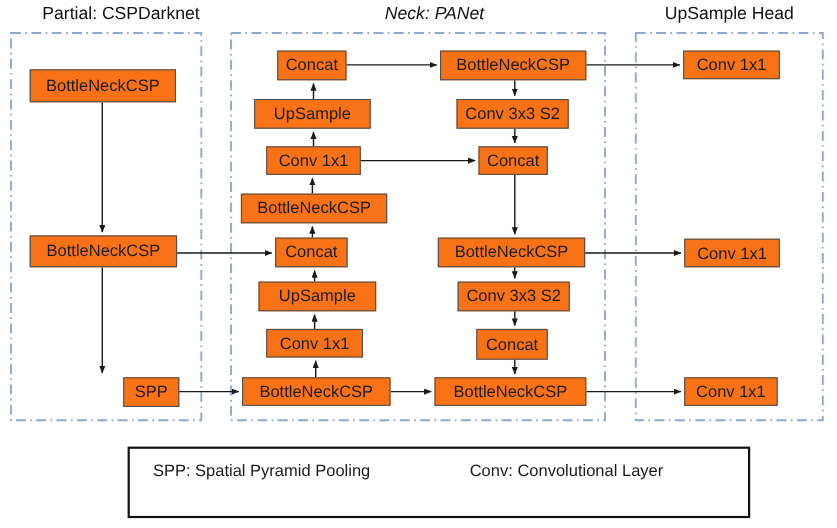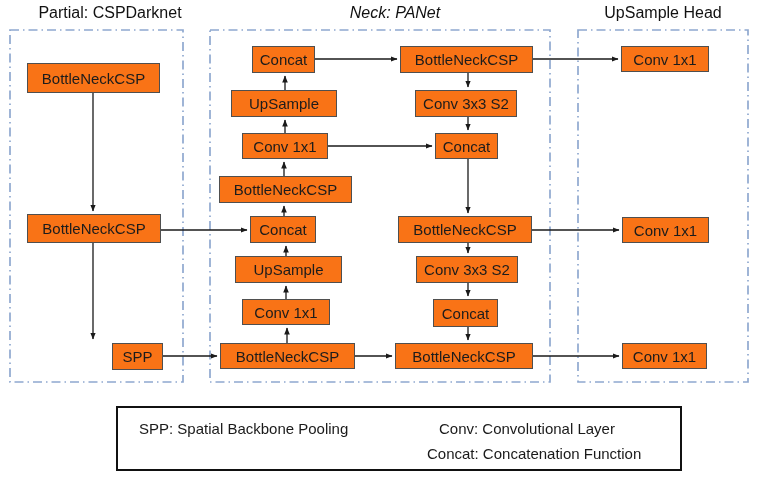--- a/index.html
+++ b/index.html
@@ -95,18 +95,17 @@
   <div class="node" style="left:398px;top:216px;width:134px;height:27px;">BottleNeckCSP</div>
   <div class="node" style="left:416px;top:256px;width:102px;height:27px;">Conv 3x3 S2</div>
   <div class="node" style="left:433px;top:299px;width:65px;height:28px;">Concat</div>
   <div class="node" style="left:395px;top:343px;width:138px;height:26px;">BottleNeckCSP</div>
 
   <div class="node" style="left:621px;top:46px;width:88px;height:26px;">Conv 1x1</div>
   <div class="node" style="left:622px;top:217px;width:87px;height:26px;">Conv 1x1</div>
   <div class="node" style="left:622px;top:343px;width:85px;height:26px;">Conv 1x1</div>
 
   <div class="legend">
-    <span style="left:21px;top:13px;">SPP: Spatial Backbone Pooling</span>
-    <span style="left:309px;top:13px;margin-left:12px;">Conv: Convolutional Layer</span>
-    <span style="left:309px;top:38px;">Concat: Concatenation Function</span>
+    <span style="left:21px;top:13px;">SPP: Spatial Pyramid Pooling</span>
+    <span style="left:309px;top:13px;">Conv: Convolutional Layer</span>
   </div>
 
 </div>
 
 </body></html>

